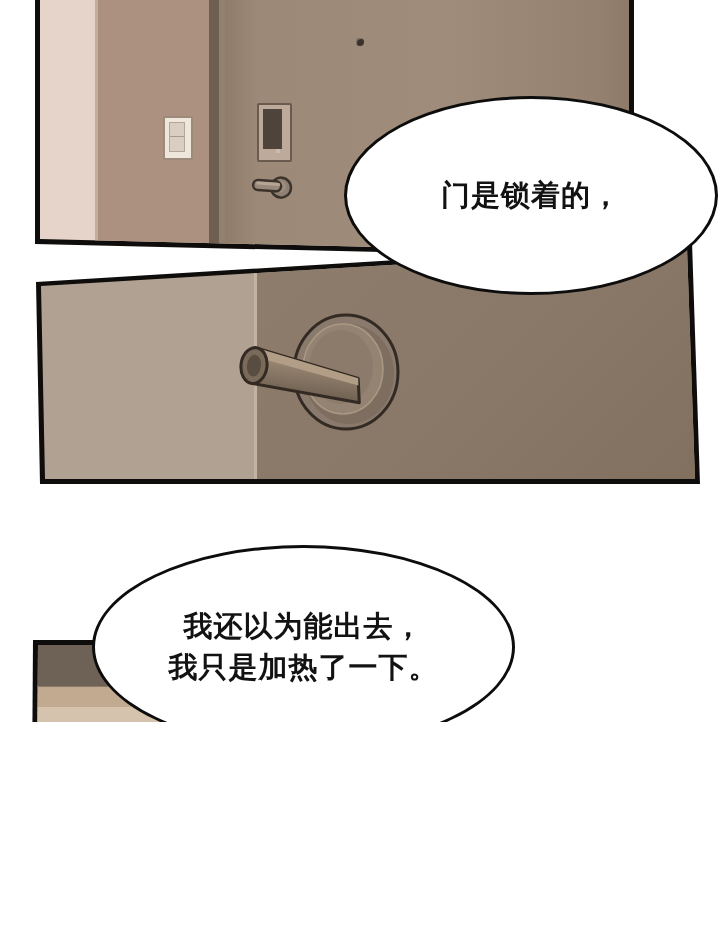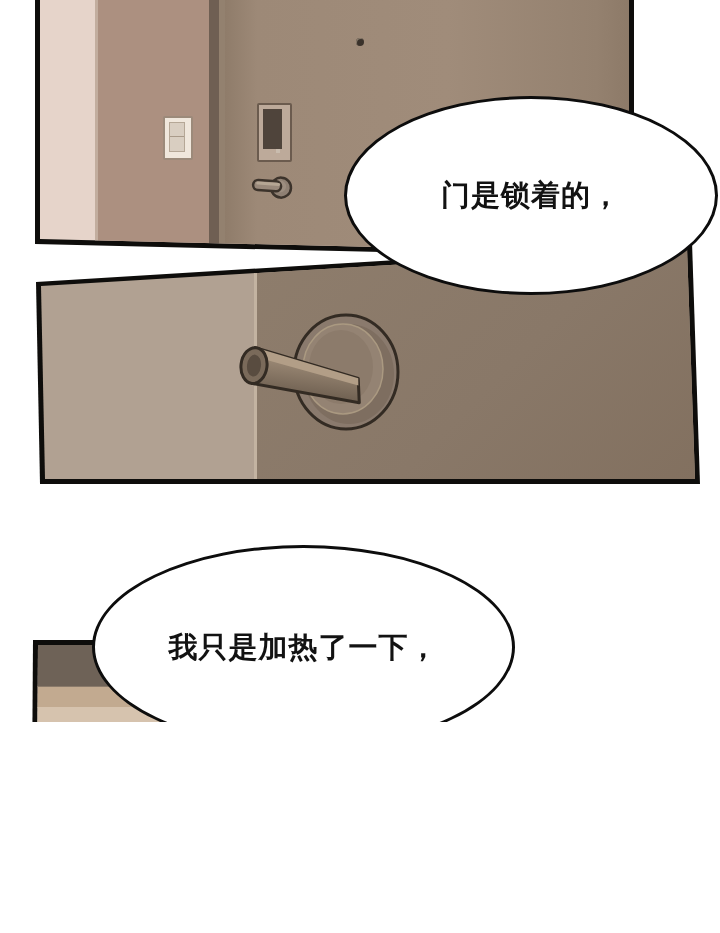--- a/index.html
+++ b/index.html
@@ -159,16 +159,17 @@
 
       <div class="abs" style="left:225px;top:-24px;width:244px;height:148px;border-radius:50%;background:#c8ac8c;border:3px solid #37291c;box-shadow:inset 0 -14px 0 rgba(60,40,20,.18);"></div>
     </div>
   </div>
 
   <div class="bubble" style="left:344px;top:96px;width:368px;height:193px;">
     <div class="bubble-line">门是锁着的，</div>
   </div>
 
   <div class="bubble" style="left:92px;top:545px;width:417px;height:198px;">
-    <div class="bubble-line">我只是加热了一下，</div>
+    <div class="bubble-line">我还以为能出去，</div>
+    <div class="bubble-line">我只是加热了一下。</div>
   </div>
 
 </div>
 
 </body></html>

